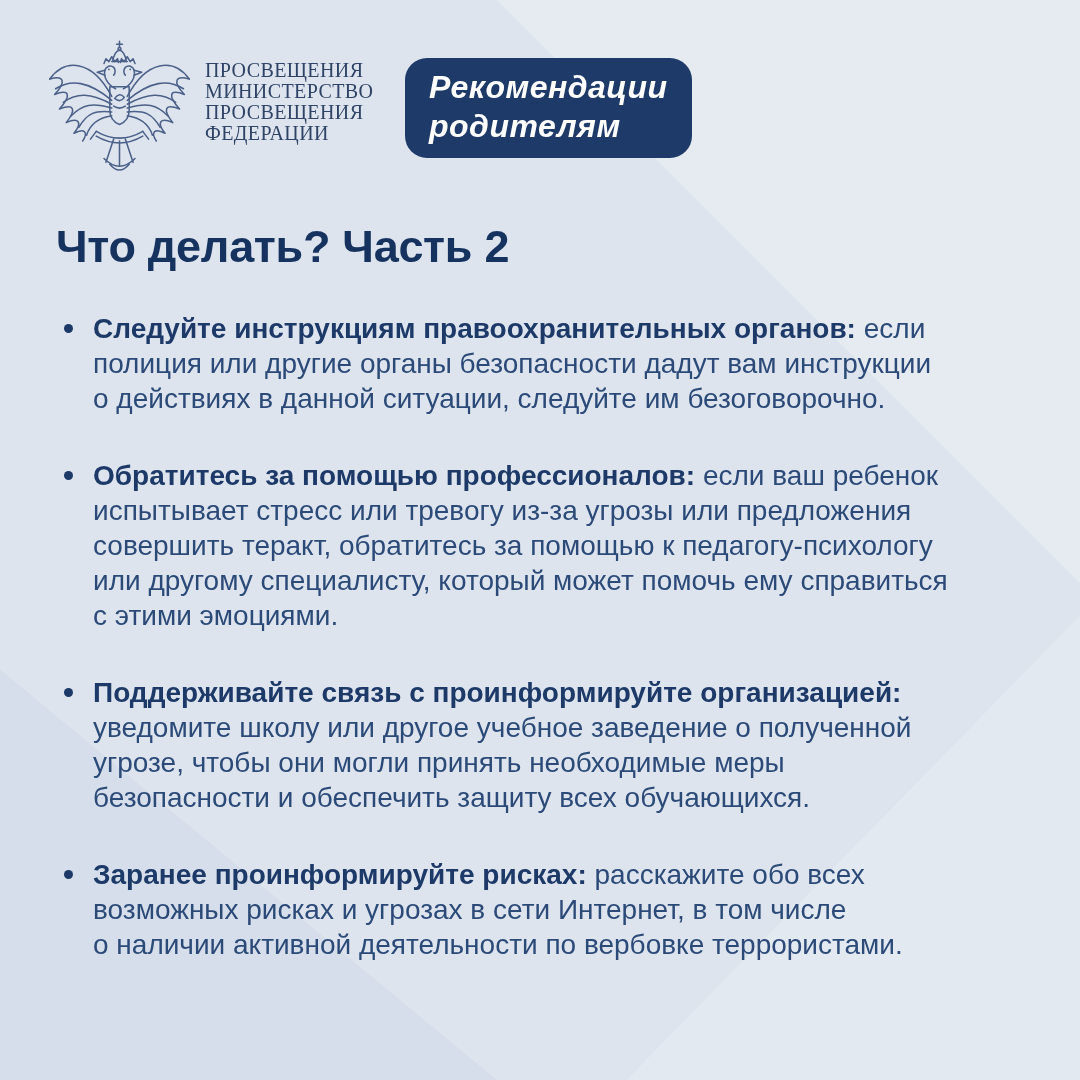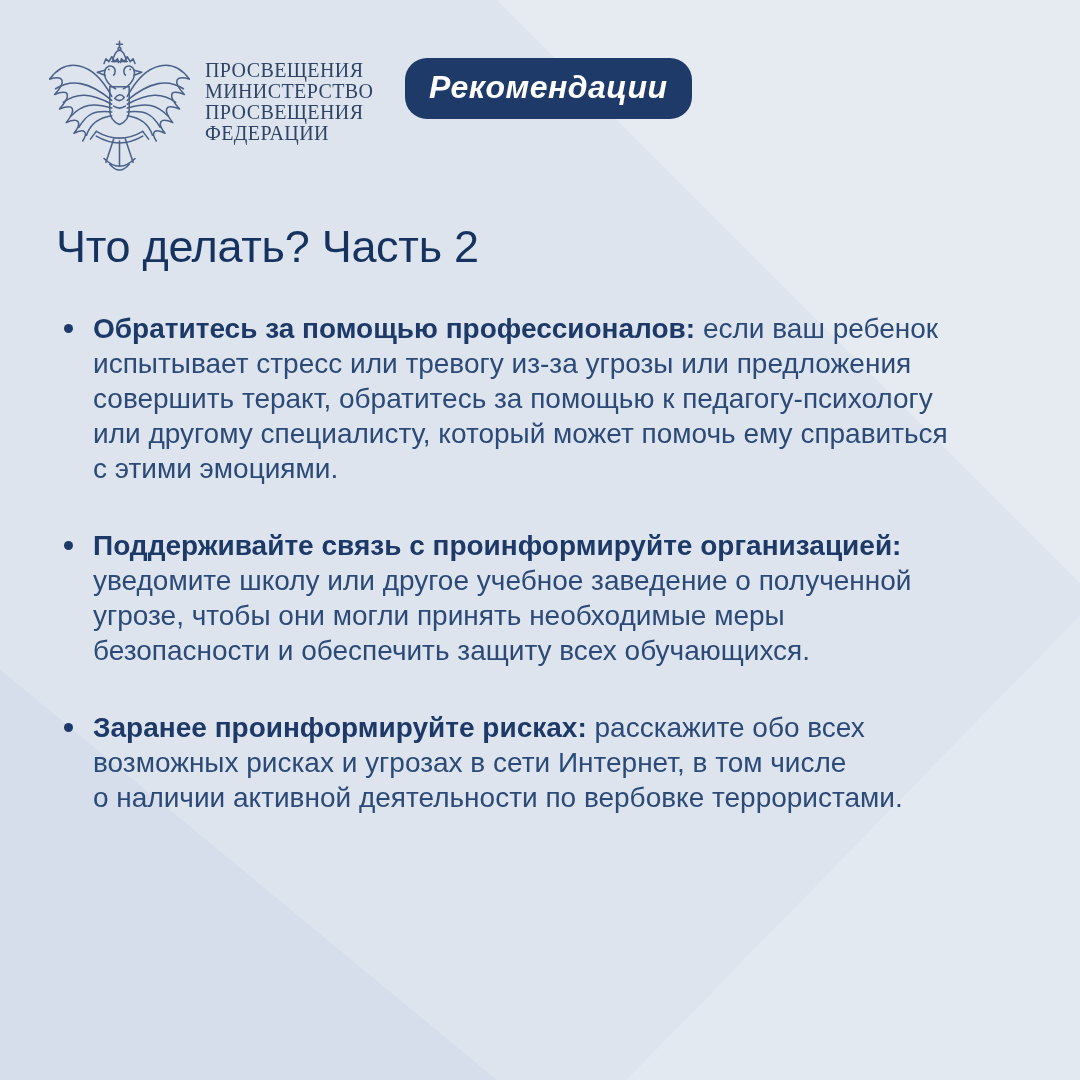--- a/index.html
+++ b/index.html
@@ -48,21 +48,21 @@
     position:absolute;left:405px;top:58px;
     background:var(--accent-navy);
     color:var(--badge-text);
     border-radius:22px;
     padding:10px 24px 12px;
     display:inline-flex;flex-direction:column;
     font-weight:bold;font-size:32px;line-height:39px;letter-spacing:0.5px;font-style:italic;
   }
   .title{
     position:absolute;left:56px;top:221px;margin:0;
-    font-size:45px;font-weight:normal;letter-spacing:-0.3px;
+    font-size:45px;font-weight:bold;letter-spacing:-0.3px;
     color:var(--title-text);
   }
   .bullets{
     position:absolute;left:55px;top:311px;width:900px;
     margin:0;padding:0;list-style:none;
     font-size:28px;line-height:35px;color:var(--body-text);
   }
   .bullets li{
     position:relative;padding-left:38px;margin:0 0 42px 0;
   }
@@ -120,22 +120,24 @@
 
   <div class="ministry">
     <span>ПРОСВЕЩЕНИЯ</span>
     <span>МИНИСТЕРСТВО</span>
     <span>ПРОСВЕЩЕНИЯ</span>
     <span>ФЕДЕРАЦИИ</span>
   </div>
 
   <div class="badge">
     <span>Рекомендации</span>
+    <span>родителям</span>
   </div>
 
   <h1 class="title">Что делать? Часть 2</h1>
 
   <ul class="bullets" id="bullets">
+      <li><strong>Следуйте инструкциям правоохранительных органов:</strong> <span>если полиция или другие органы безопасности дадут вам инструкции о&nbsp;действиях в&nbsp;данной ситуации, следуйте им безоговорочно.</span></li>
       <li><strong>Обратитесь за помощью профессионалов:</strong> <span>если ваш ребенок испытывает стресс или тревогу из-за угрозы или предложения совершить теракт, обратитесь за помощью к&nbsp;педагогу-психологу или другому специалисту, который может помочь ему справиться с&nbsp;этими эмоциями.</span></li>
       <li><strong>Поддерживайте связь с проинформируйте организацией:</strong> <span>уведомите школу или другое учебное заведение о&nbsp;полученной угрозе, чтобы они могли принять необходимые меры безопасности и&nbsp;обеспечить защиту всех обучающихся.</span></li>
       <li><strong>Заранее проинформируйте рисках:</strong> <span>расскажите обо всех возможных рисках и угрозах в&nbsp;сети Интернет, в&nbsp;том числе о&nbsp;наличии активной деятельности по&nbsp;вербовке террористами.</span></li>
     </ul>
 </div>
 
 </body></html>

